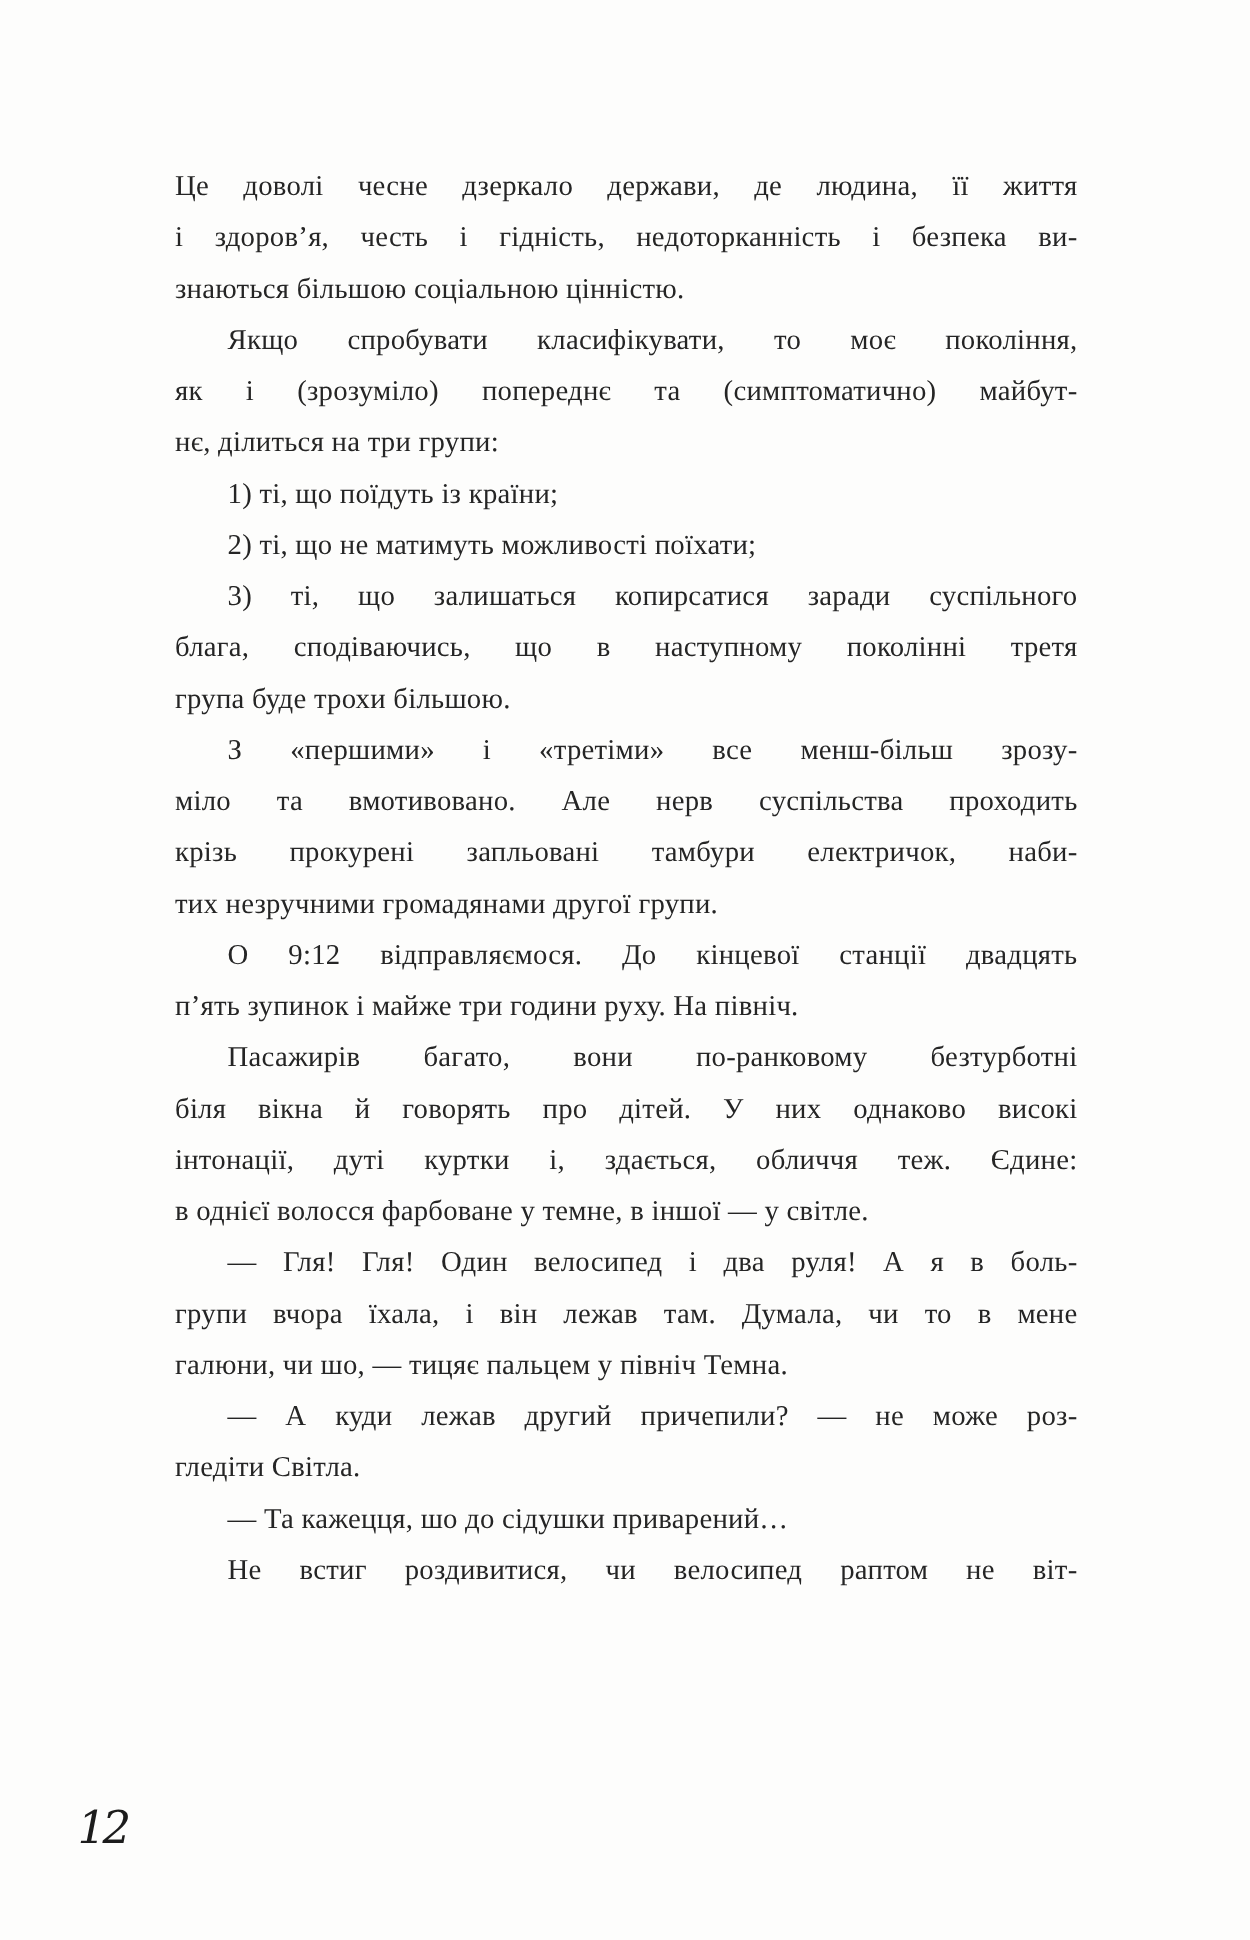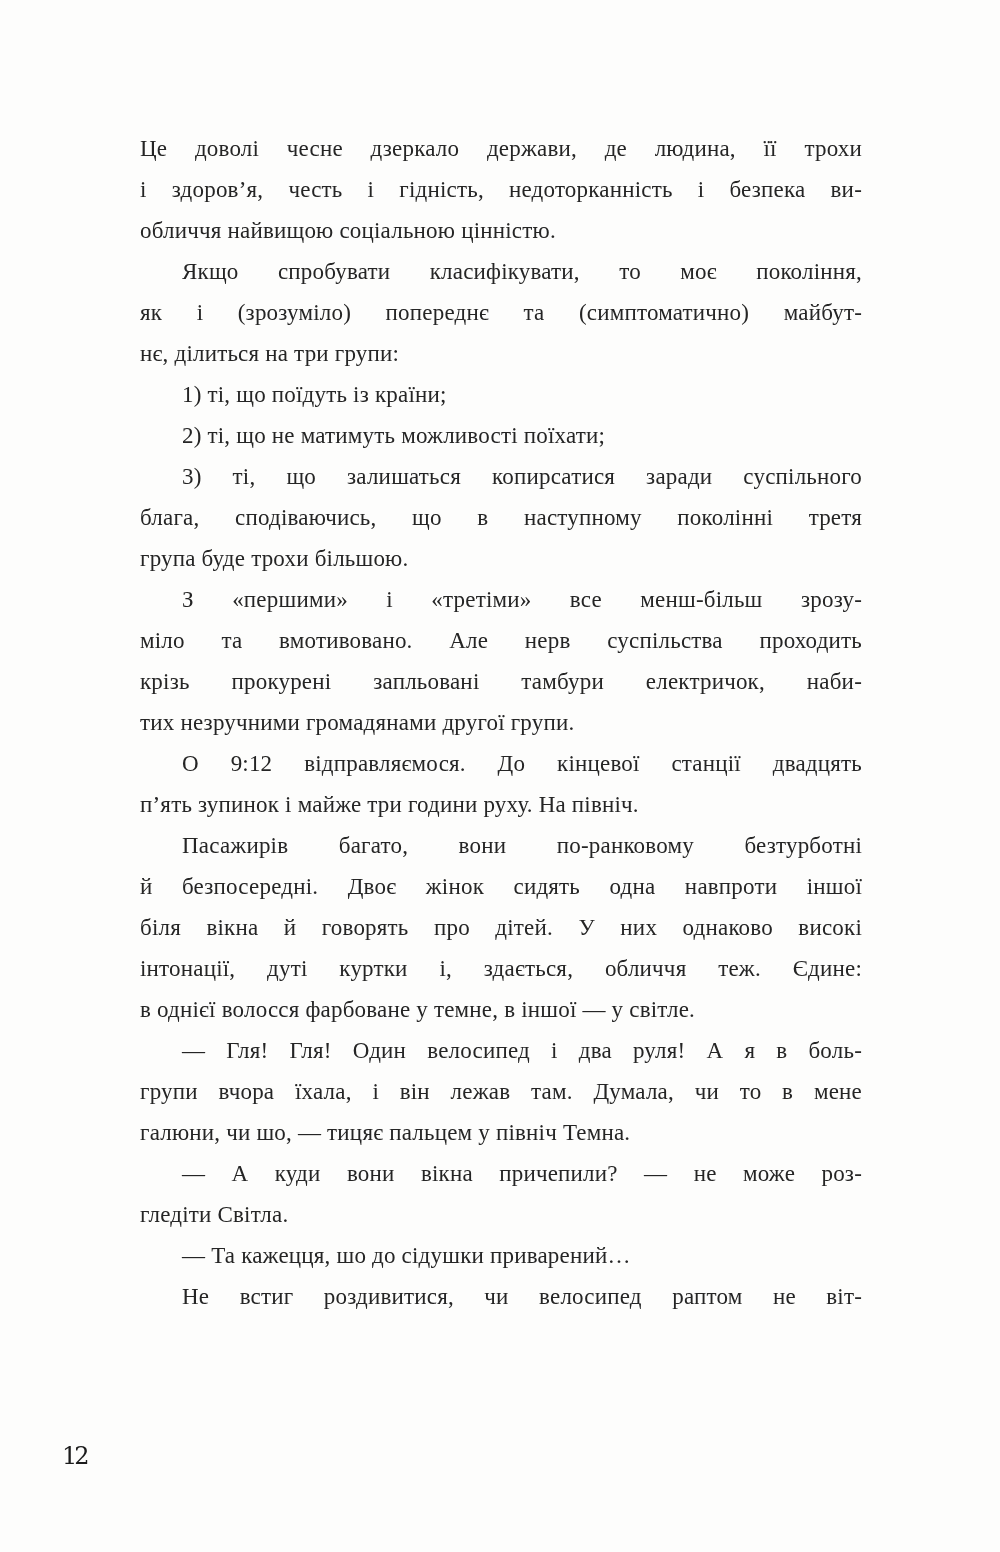--- a/index.html
+++ b/index.html
@@ -38,35 +38,36 @@
     text-align-last: justify;
   }
   .line.indent {
     text-indent: 42px;
   }
   .page-number {
     position: absolute;
     left: 62px;
     top: 1442px;
     font-family: "DejaVu Serif", serif;
-    font-size: 24px;
+    font-size: 36px;
+    font-style: italic;
     color: #1c1c1c;
     letter-spacing: -3px;
   }
 </style>
 </head>
 <body>
 
 <div class="page">
   <div class="text-block">
 
   <div class="paragraph">
-        <div class="line just-last">Це доволі чесне дзеркало держави, де людина, її трохи</div>
+        <div class="line just-last">Це доволі чесне дзеркало держави, де людина, її життя</div>
         <div class="line just-last">і здоров’я, честь і гідність, недоторканність і безпека ви-</div>
-        <div class="line">обличчя найвищою соціальною цінністю.</div>
+        <div class="line">знаються більшою соціальною цінністю.</div>
       </div>
       <div class="paragraph">
         <div class="line indent just-last">Якщо спробувати класифікувати, то моє покоління,</div>
         <div class="line just-last">як і (зрозуміло) попереднє та (симптоматично) майбут-</div>
         <div class="line">нє, ділиться на три групи:</div>
       </div>
       <div class="paragraph">
         <div class="line indent">1) ті, що поїдуть із країни;</div>
       </div>
       <div class="paragraph">
@@ -82,32 +83,31 @@
         <div class="line just-last">міло та вмотивовано. Але нерв суспільства проходить</div>
         <div class="line just-last">крізь прокурені запльовані тамбури електричок, наби-</div>
         <div class="line">тих незручними громадянами другої групи.</div>
       </div>
       <div class="paragraph">
         <div class="line indent just-last">О 9:12 відправляємося. До кінцевої станції двадцять</div>
         <div class="line">п’ять зупинок і майже три години руху. На північ.</div>
       </div>
       <div class="paragraph">
         <div class="line indent just-last">Пасажирів багато, вони по-ранковому безтурботні</div>
-        <div class="line just-last">й безпосередні. Двоє жінок сидять одна навпроти іншої</div>
         <div class="line just-last">біля вікна й говорять про дітей. У них однаково високі</div>
         <div class="line just-last">інтонації, дуті куртки і, здається, обличчя теж. Єдине:</div>
         <div class="line">в однієї волосся фарбоване у темне, в іншої — у світле.</div>
       </div>
       <div class="paragraph">
         <div class="line indent just-last">— Гля! Гля! Один велосипед і два руля! А я в боль-</div>
         <div class="line just-last">групи вчора їхала, і він лежав там. Думала, чи то в мене</div>
         <div class="line">галюни, чи шо, — тицяє пальцем у північ Темна.</div>
       </div>
       <div class="paragraph">
-        <div class="line indent just-last">— А куди вони вікна причепили? — не може роз-</div>
+        <div class="line indent just-last">— А куди лежав другий причепили? — не може роз-</div>
         <div class="line">гледіти Світла.</div>
       </div>
       <div class="paragraph">
         <div class="line indent">— Та кажецця, шо до сідушки приварений…</div>
       </div>
       <div class="paragraph">
         <div class="line indent just-last">Не встиг роздивитися, чи велосипед раптом не віт-</div>
       </div>
     </div>
   <div class="page-number">12</div>

